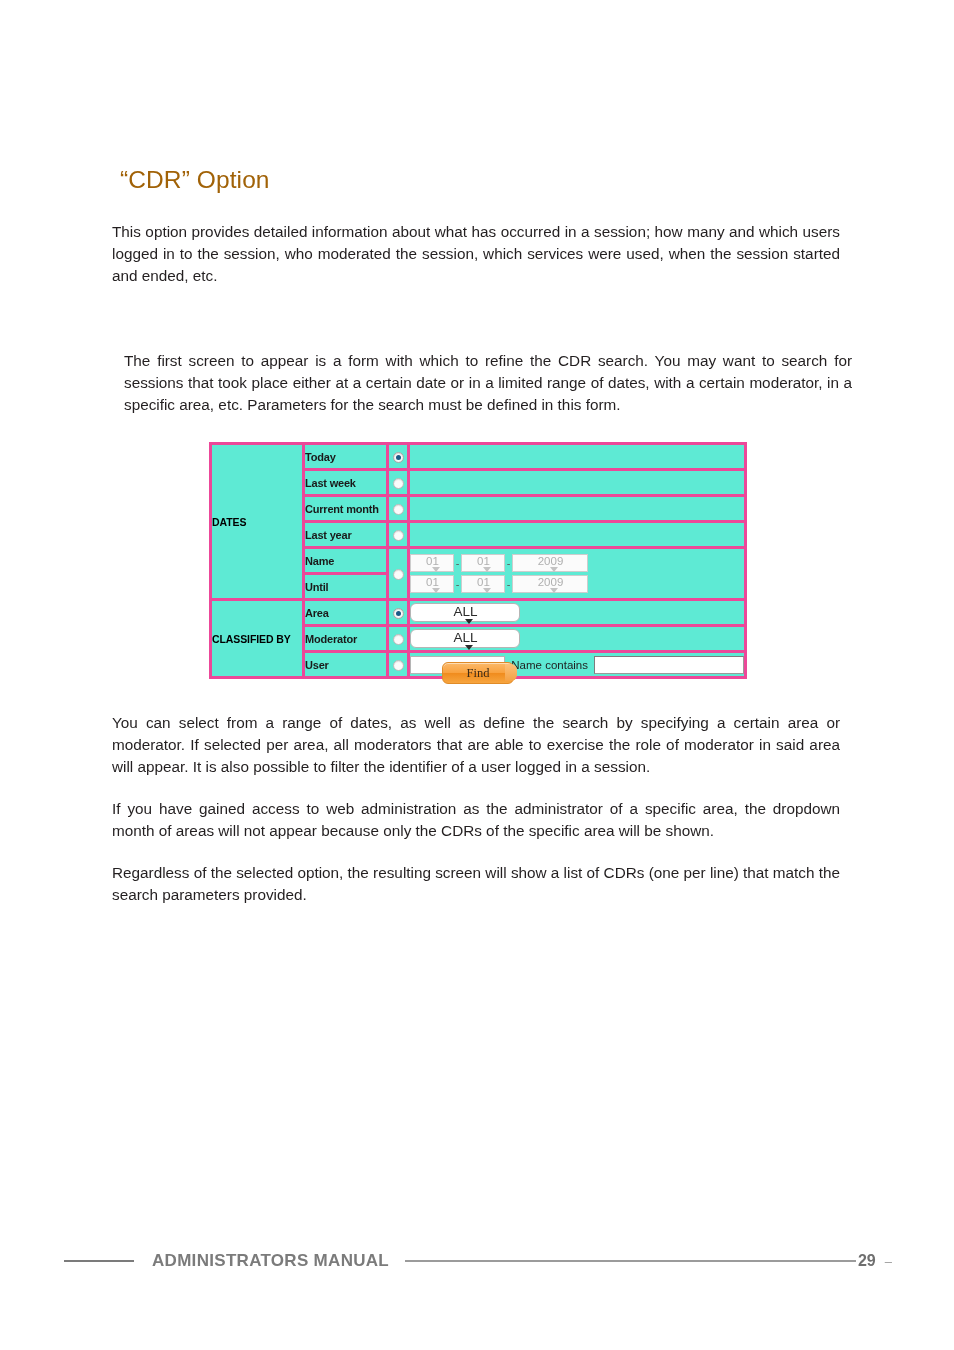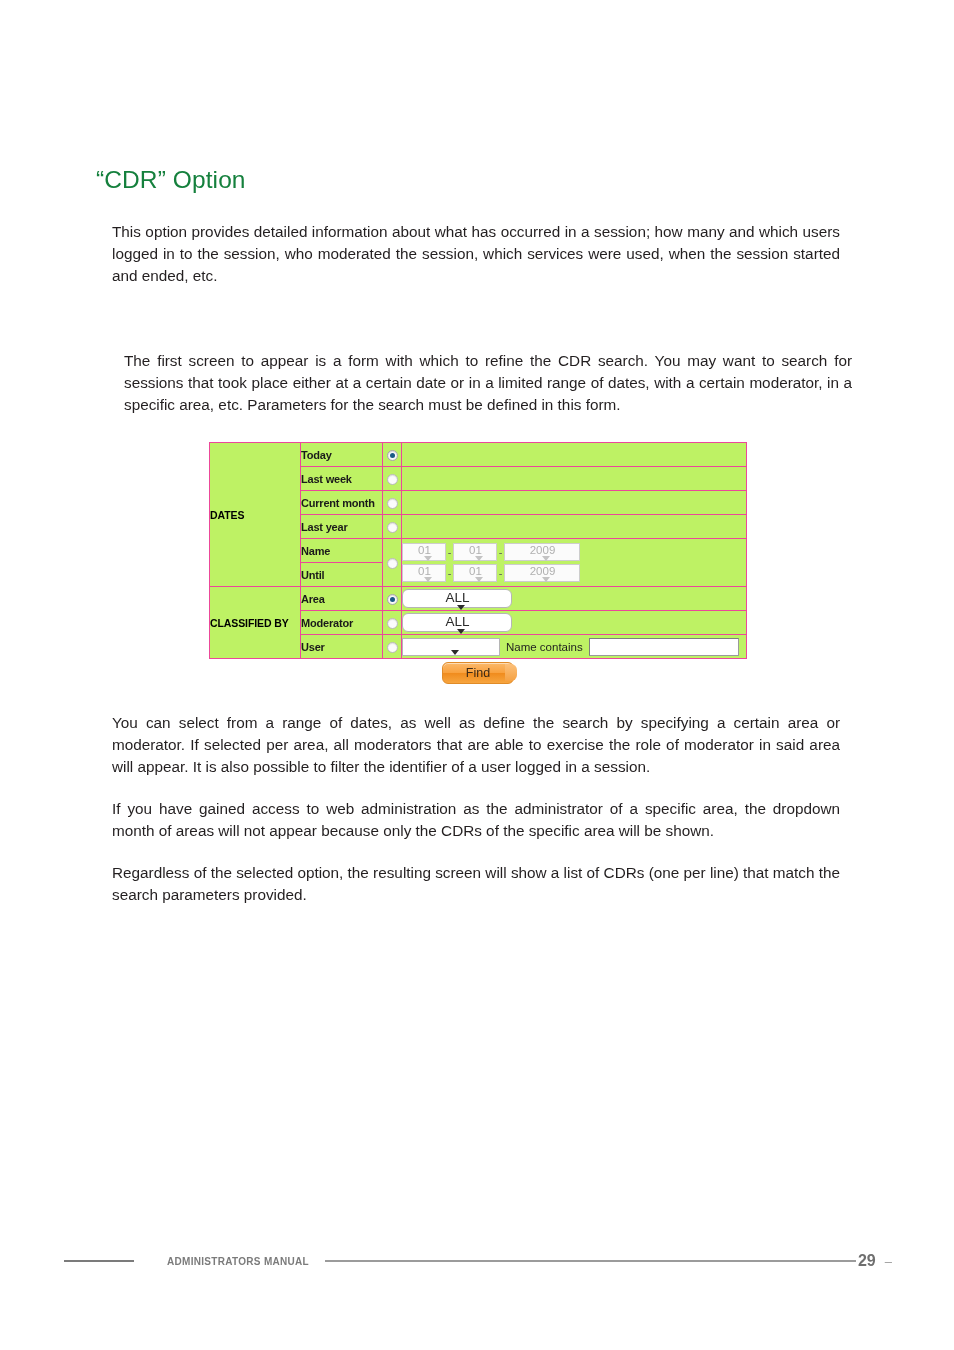--- a/index.html
+++ b/index.html
@@ -19,25 +19,25 @@
   .page {
     position: absolute;
     left: 0; top: 0;
     width: 954px;
     height: 1350px;
   }
 
   
   .doc-heading {
     position: absolute;
-    left: 96px;
+    left: 120px;
     top: 166px;
     font-size: 24.5px;
     font-weight: 400;
-    color: #15803d;
+    color: #a16207;
     letter-spacing: 0.1px;
     white-space: nowrap;
   }
   p.para {
     margin: 0;
     font-size: 15.3px;
     line-height: 22.2px;
     text-align: justify;
     color: #231f20;
     font-family: "Liberation Sans", sans-serif;
@@ -61,22 +61,22 @@
   table.cdr-form {
     border-collapse: collapse;
     border-spacing: 0;
     width: 538px;
     table-layout: fixed;
     font-family: "Liberation Sans", sans-serif;
   }
   table.cdr-form td {
     padding: 0;
     vertical-align: middle;
-    border: 1px solid #ec4899;
-    background: #bef264;
+    border: 3px solid #ec4899;
+    background: #5eead4;
     height: 23px;
   }
   td.group-label {
     width: 90px;
     background: #d6d6d6;
     font-size: 10.5px;
     font-weight: bold;
     color: #000000;
     letter-spacing: -0.1px;
     padding-left: 5px;
@@ -215,21 +215,21 @@
     width: 70px;
     height: 20px;
     line-height: 20px;
     text-align: center;
     font-size: 12.5px;
     color: #3c2a16;
     border: 1px solid #e08b28;
     border-radius: 6px;
     background: linear-gradient(to bottom, #fbb96a 0%, #f9a23f 48%, #f08c1e 52%, #f7a53f 100%);
     box-shadow: inset 0 1px 0 rgba(255,255,255,0.5);
-    font-family: Liberation Sans, sans-serif;
+    font-family: Liberation Serif, serif;
     cursor: pointer;
     position: relative;
   }
   .find-btn::after {
     content: "";
     position: absolute;
     right: -4px;
     top: 1px;
     width: 12px;
     height: 17px;
@@ -248,22 +248,22 @@
     display: flex;
     align-items: center;
   }
   .footer-rule-left {
     width: 70px;
     height: 2px;
     background: #7b7b7b;
     flex: 0 0 auto;
   }
   .footer-title {
-    margin: 0 16px 0 33px;
-    font-size: 10px;
+    margin: 0 16px 0 18px;
+    font-size: 17px;
     font-weight: bold;
     color: #7b7b7b;
     letter-spacing: 0.3px;
     white-space: nowrap;
     flex: 0 0 auto;
     font-family: "Liberation Sans", sans-serif;
   }
   .footer-rule-mid {
     flex: 1 1 auto;
     height: 1.5px;

